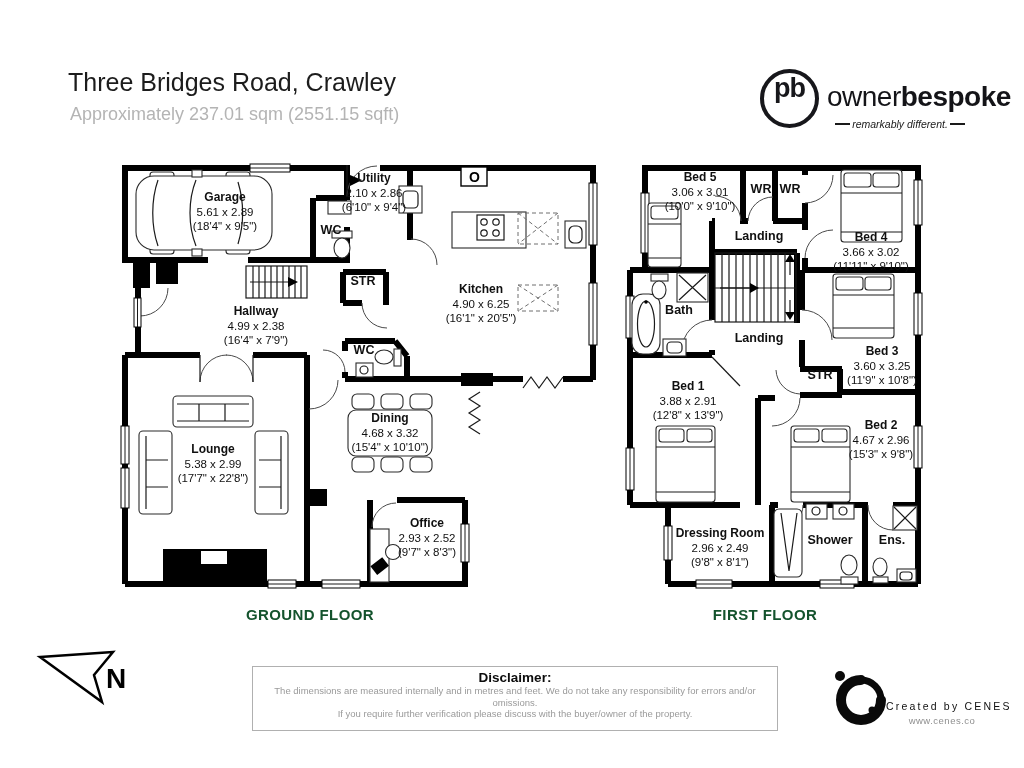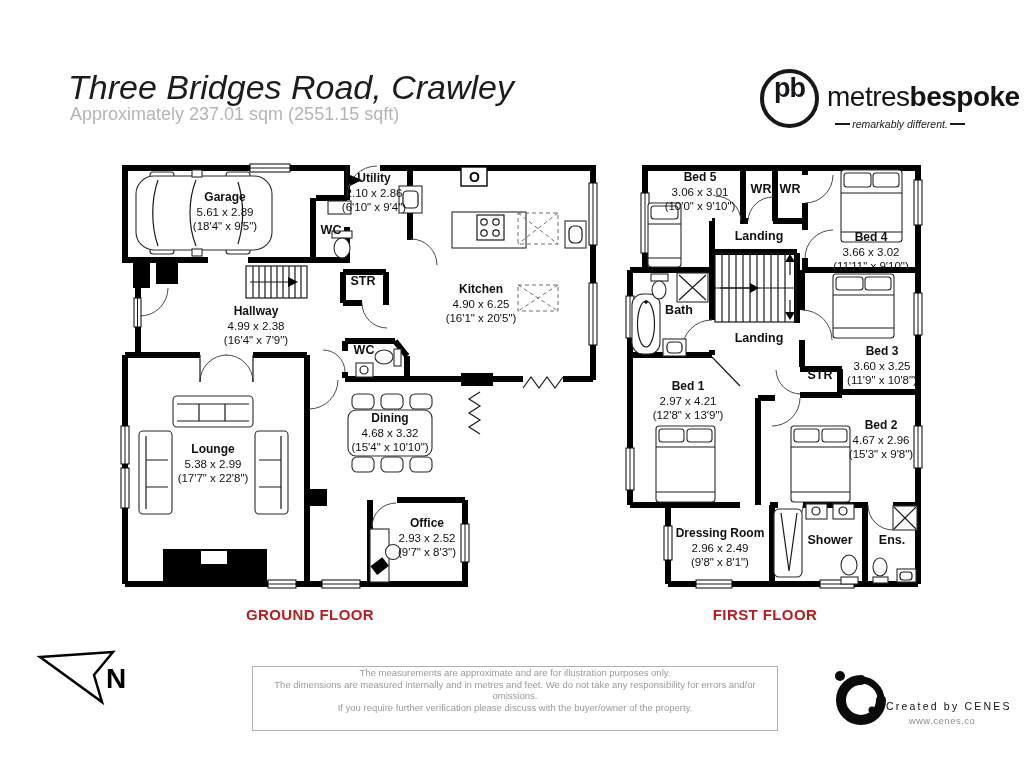--- a/index.html
+++ b/index.html
@@ -1,39 +1,39 @@
 <!DOCTYPE html>
 <html><head>
 <meta charset="utf-8">
 <style>
   html,body{margin:0;padding:0;background:#fff;}
   body{width:1024px;height:768px;position:relative;overflow:hidden;
        font-family:"Liberation Sans", sans-serif;color:#111;}
   
-  .title{position:absolute;left:68px;top:68px;font-size:34px;color:#1c1c1c;letter-spacing:0;font-style:italic;}
+  .title{position:absolute;left:68px;top:68px;font-size:25px;color:#1c1c1c;letter-spacing:0;}
   .subtitle{position:absolute;left:70px;top:104px;font-size:18px;color:#b4b4b4;}
   
   .brand-circle{position:absolute;left:760px;top:69px;width:51px;height:51px;border:4px solid #17171b;
       border-radius:50%;display:flex;justify-content:center;
       font-size:27px;font-weight:bold;color:#17171b;letter-spacing:-1px;}
   .brand-name{position:absolute;left:827px;top:81px;font-size:28px;color:#141418;letter-spacing:-0.5px;white-space:nowrap;}
   .brand-name .light{font-weight:normal;}
   .brand-name .bold{font-weight:bold;}
   .tagline{position:absolute;left:827px;top:118px;width:146px;display:flex;align-items:center;
       justify-content:center;gap:2px;font-size:10.5px;font-style:italic;color:#1a1a1a;white-space:nowrap;}
   .tagline .dash{width:15px;height:0;border-top:2px solid #1a1a1a;flex:0 0 auto;}
   
   .room-label{position:absolute;transform:translateX(-50%);text-align:center;line-height:1.22;
       color:#101010;white-space:nowrap;z-index:5;}
   .room-label .rname{font-weight:bold;font-size:12px;}
   .room-label .rdim{font-size:11.5px;}
   .solo .rname{font-size:12.5px;}
   
   .floor-label{position:absolute;transform:translateX(-50%);font-weight:bold;font-size:15px;
-      color:#b91c1c;letter-spacing:0.4px;z-index:5;}
+      color:#14532d;letter-spacing:0.4px;z-index:5;}
   
   .compass-n{position:absolute;left:106px;top:663px;font-size:28px;font-weight:bold;color:#000;z-index:5;}
   
   .disclaimer{position:absolute;left:252px;top:666px;width:524px;height:63px;border:1px solid #b0b0b0;
       text-align:center;background:#fff;z-index:5;}
   .disc-title{font-size:13.5px;font-weight:bold;color:#0c0c0c;margin-top:3px;}
   .disc-line{font-size:9.5px;color:#9a9a9a;line-height:11.5px;}
   
   .credit-text{position:absolute;left:886px;top:700px;font-size:10.5px;letter-spacing:2.2px;
       color:#101010;white-space:nowrap;z-index:5;}
@@ -362,21 +362,21 @@
     <circle cx="872" cy="710" r="3.5" fill="#0a0a0a"></circle>
   </g>
 </svg>
 
 <div class="title">Three Bridges Road, Crawley</div>
 <div class="subtitle">Approximately 237.01 sqm (2551.15 sqft)</div>
 
 <div class="brand-circle">
   <span>pb</span>
 </div>
-<div class="brand-name"><span class="light">metres</span><span class="bold">bespoke</span></div>
+<div class="brand-name"><span class="light">owner</span><span class="bold">bespoke</span></div>
 <div class="tagline">
   <span class="dash"></span>
   <span>remarkably different.</span>
   <span class="dash"></span>
 </div>
 
 <div class="room-label" style="left:225px;top:190px">
   <div class="rname">Garage</div>
   <div class="rdim">5.61 x 2.89</div>
   <div class="rdim">(18'4" x 9'5")</div>
@@ -449,21 +449,21 @@
 <div class="room-label" style="left:882px;top:344px">
   <div class="rname">Bed 3</div>
   <div class="rdim">3.60 x 3.25</div>
   <div class="rdim">(11'9" x 10'8")</div>
 </div>
 <div class="room-label solo" style="left:820px;top:368px">
   <div class="rname">STR</div>
 </div>
 <div class="room-label" style="left:688px;top:379px">
   <div class="rname">Bed 1</div>
-  <div class="rdim">2.97 x 4.21</div>
+  <div class="rdim">3.88 x 2.91</div>
   <div class="rdim">(12'8" x 13'9")</div>
 </div>
 <div class="room-label" style="left:881px;top:418px">
   <div class="rname">Bed 2</div>
   <div class="rdim">4.67 x 2.96</div>
   <div class="rdim">(15'3" x 9'8")</div>
 </div>
 <div class="room-label" style="left:720px;top:526px">
   <div class="rname">Dressing Room</div>
   <div class="rdim">2.96 x 2.49</div>
@@ -475,19 +475,19 @@
 <div class="room-label solo" style="left:892px;top:533px">
   <div class="rname">Ens.</div>
 </div>
 
 <div class="floor-label" style="left:310px;top:606px">GROUND FLOOR</div>
 <div class="floor-label" style="left:765px;top:606px">FIRST FLOOR</div>
 
 <div class="compass-n">N</div>
 
 <div class="disclaimer">
-  <div class="disc-line">The measurements are approximate and are for illustration purposes only.</div>
+  <div class="disc-title">Disclaimer:</div>
   <div class="disc-line">The dimensions are measured internally and in metres and feet. We do not take any responsibility for errors and/or omissions.</div>
   <div class="disc-line">If you require further verification please discuss with the buyer/owner of the property.</div>
 </div>
 
 <div class="credit-text">Created by CENES</div>
 <div class="credit-url">www.cenes.co</div>
 
 </body></html>

